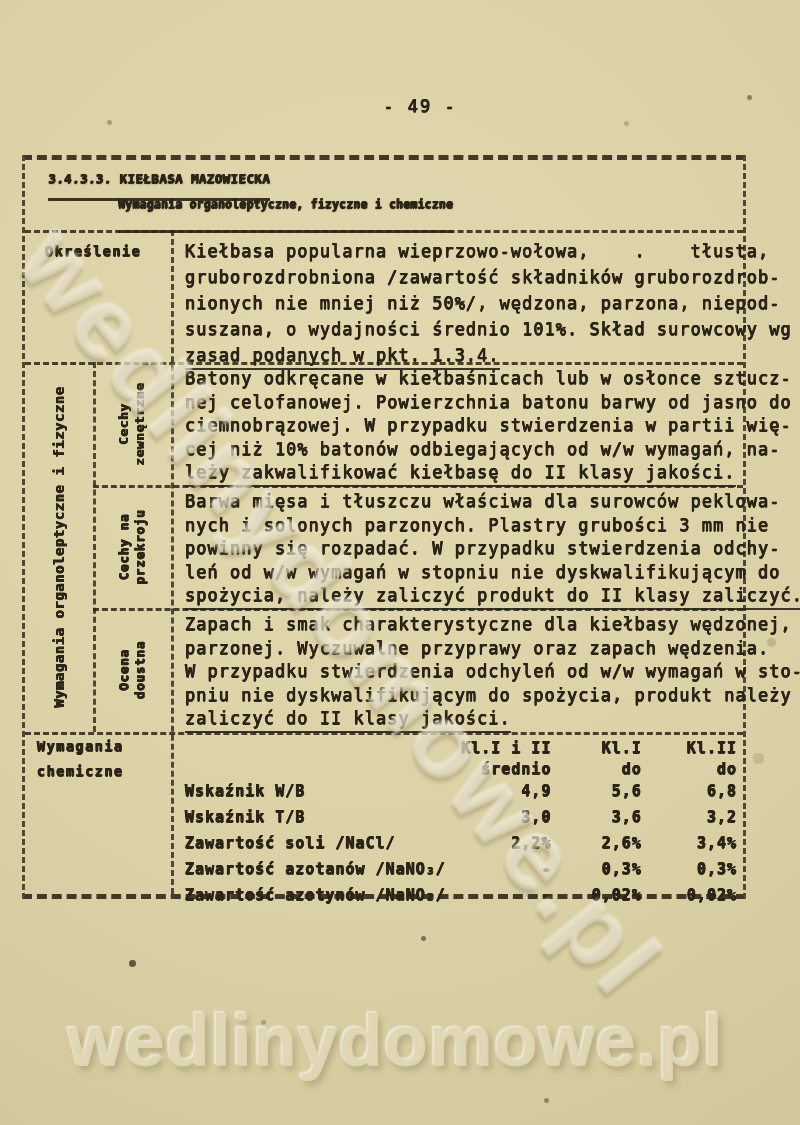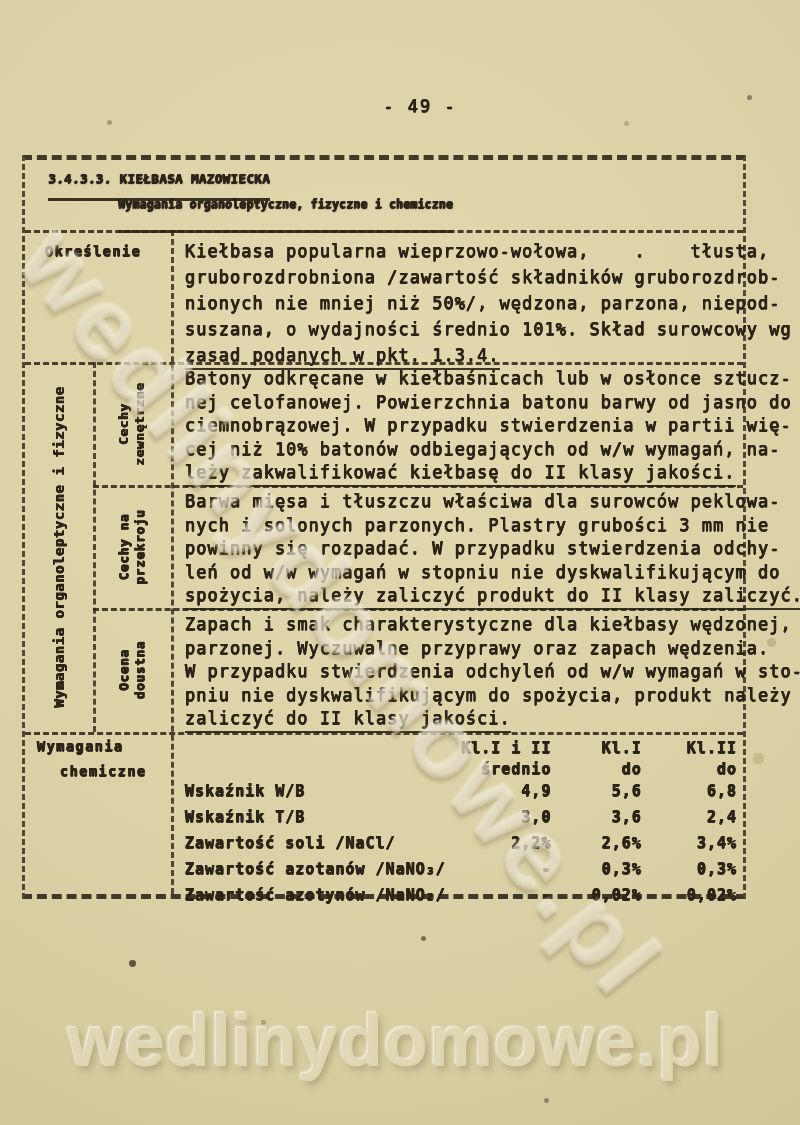--- a/index.html
+++ b/index.html
@@ -160,21 +160,21 @@
       <div class="line tw" style="line-height:23.5px">parzonej. Wyczuwalne przyprawy oraz zapach wędzenia.</div>
       <div class="line tw" style="line-height:23.5px">W przypadku stwierdzenia odchyleń od w/w wymagań w sto-</div>
       <div class="line tw" style="line-height:23.5px">pniu nie dyskwalifikującym do spożycia, produkt należy</div>
       <div class="line tw u" style="line-height:23.5px; display:inline-block">zaliczyć do II klasy jakości.</div>
     </div>
   </div>
   <div class="abs hdiv" style="top:572px"></div>
 
   <div>
     <div class="abs row-label tw" style="left:12px; top:578px;">Wymagania</div>
-    <div class="abs row-label tw" style="left:12px; top:603px;margin-left:23px;">chemiczne</div>
+    <div class="abs row-label tw" style="left:12px; top:603px;">chemiczne</div>
 
     <div class="abs chem-row chem-head tw" style="top:578px;">
       <div class="chem-name"></div>
       <div class="cc c1">
         <div>Kl.I i II</div>
         <div>średnio</div>
       </div>
       <div class="cc c2">
         <div>Kl.I</div>
         <div>do</div>
@@ -188,21 +188,21 @@
     <div class="abs chem-row tw" style="top:622px;">
       <div class="chem-name">Wskaźnik W/B</div>
       <div class="cc c1">4,9</div>
       <div class="cc c2">5,6</div>
       <div class="cc c3">6,8</div>
     </div>
     <div class="abs chem-row tw" style="top:648px;">
       <div class="chem-name">Wskaźnik T/B</div>
       <div class="cc c1">3,0</div>
       <div class="cc c2">3,6</div>
-      <div class="cc c3">2,4</div>
+      <div class="cc c3">3,2</div>
     </div>
     <div class="abs chem-row tw" style="top:674px;">
       <div class="chem-name">Zawartość soli /NaCl/</div>
       <div class="cc c1">2,2%</div>
       <div class="cc c2">2,6%</div>
       <div class="cc c3">3,4%</div>
     </div>
     <div class="abs chem-row tw" style="top:700px;">
       <div class="chem-name">Zawartość azotanów /NaNO₃/</div>
       <div class="cc c1">-</div>

